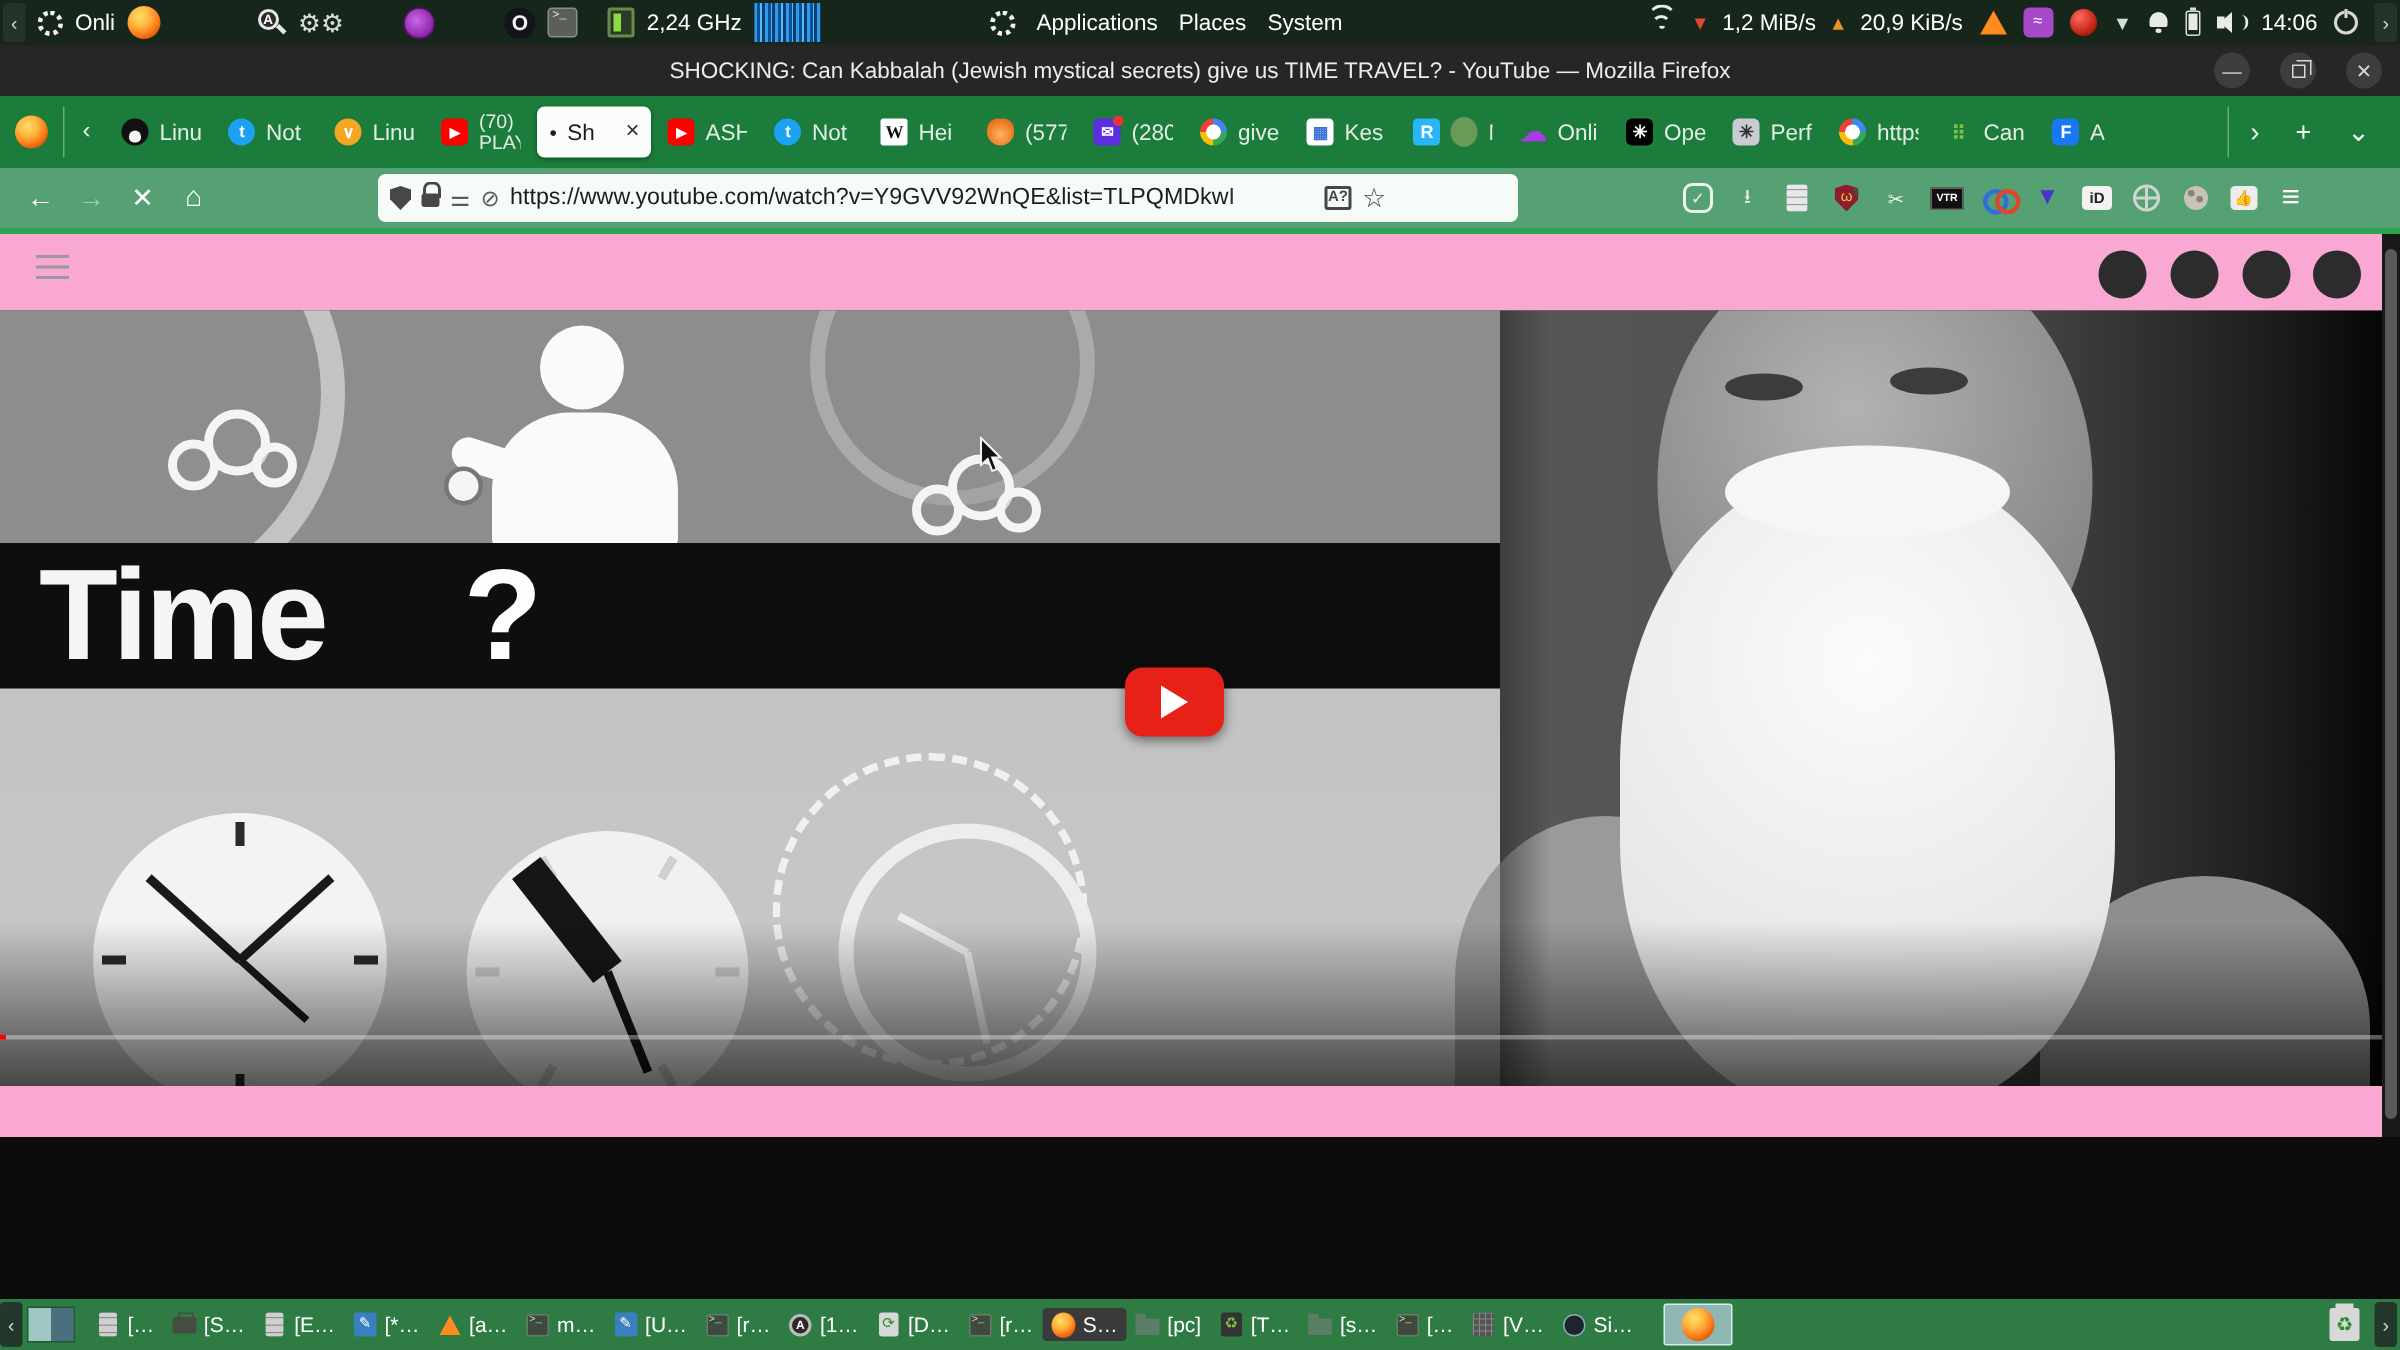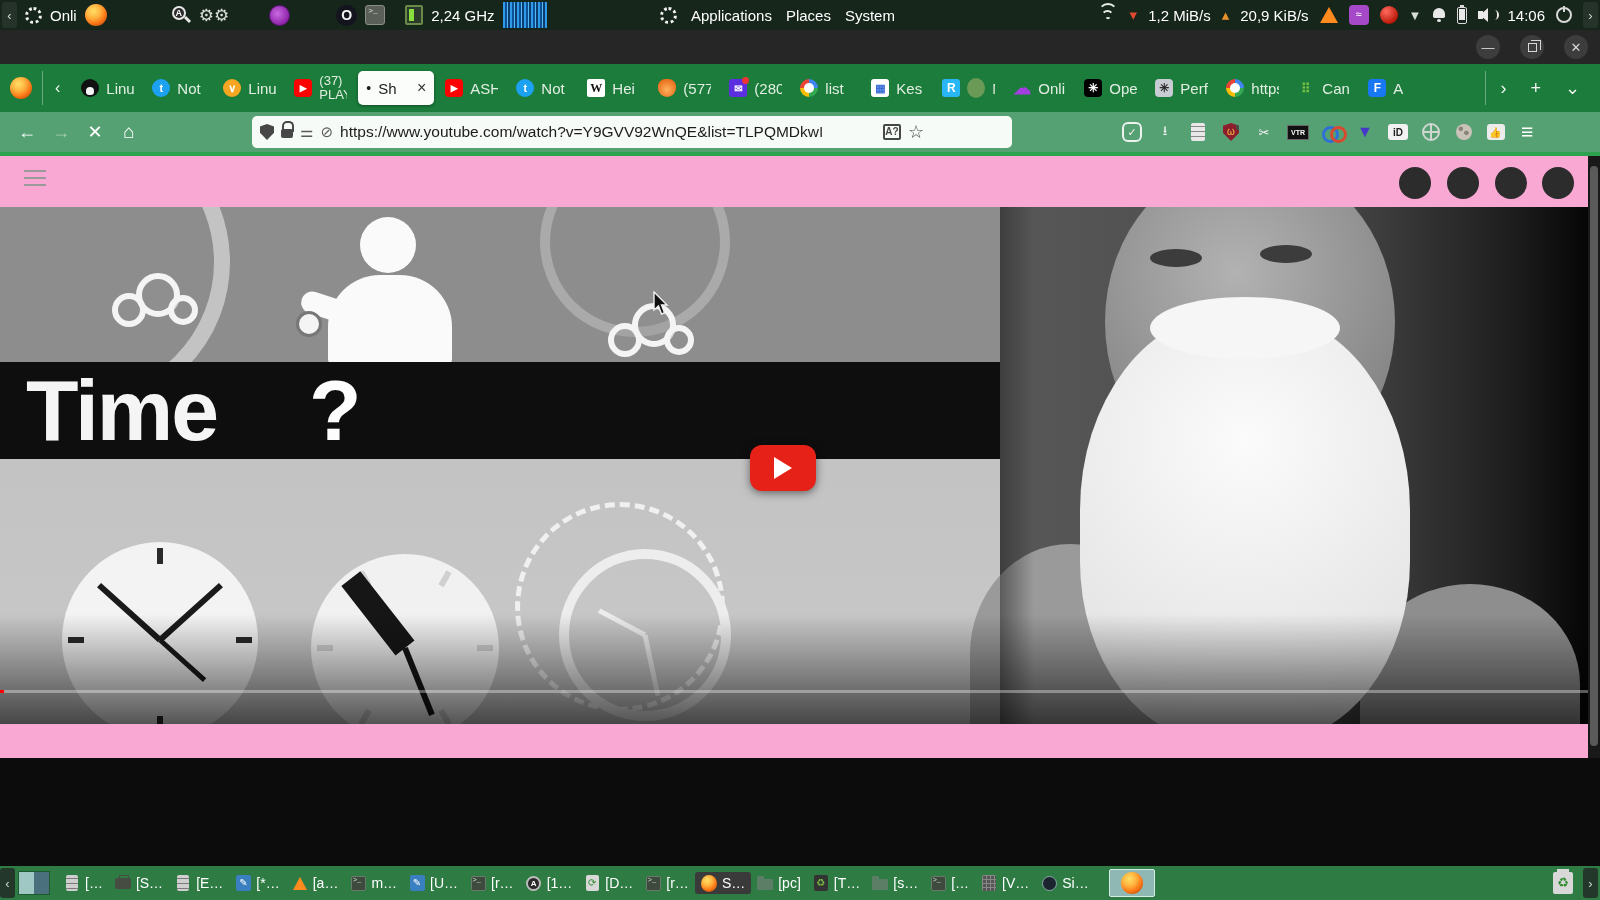--- a/index.html
+++ b/index.html
@@ -323,20 +323,21 @@
       <span class="spk-icon">
           <span class="spk-wave"></span>
         </span>
       <span>14:06</span>
       <span class="pwr-icon"></span>
       <span class="edge-btn">›</span>
     </div>
   </div>
 
   <div class="titlebar">
+    <span>SHOCKING: Can Kabbalah (Jewish mystical secrets) give us TIME TRAVEL? - YouTube — Mozilla Firefox</span>
     <div class="winbtns">
       <div class="winbtn">—</div>
       <div class="winbtn">
           <span class="sq"></span>
         </div>
       <div class="winbtn">✕</div>
     </div>
   </div>
 
   <div class="tabbar">
@@ -351,21 +352,21 @@
       <div class="tab">
           <span class="favicon fv-twitter">t</span>
           <span class="tlabel">Not</span>
         </div>
       <div class="tab">
           <span class="favicon fv-orange">∨</span>
           <span class="tlabel">Linu</span>
         </div>
       <div class="tab">
           <span class="favicon fv-youtube">▶</span>
-          <span class="tlabel two-line"><span>(37)</span><br><span>PLAY</span></span>
+          <span class="tlabel two-line"><span>(70)</span><br><span>PLAY</span></span>
         </div>
       <div class="tab active">
           <span class="tab-dot">•</span>
           <span class="tlabel">Sh</span>
           <span class="close">×</span>
         </div>
       <div class="tab">
           <span class="favicon fv-youtube">▶</span>
           <span class="tlabel">ASH</span>
         </div>
@@ -380,21 +381,21 @@
       <div class="tab">
           <span class="favicon fv-fox"></span>
           <span class="tlabel">(577</span>
         </div>
       <div class="tab">
           <span class="favicon fv-mail">✉</span>
           <span class="tlabel">(280</span>
         </div>
       <div class="tab">
           <span class="favicon fv-google"></span>
-          <span class="tlabel">list</span>
+          <span class="tlabel">give</span>
         </div>
       <div class="tab">
           <span class="favicon fv-grid">▦</span>
           <span class="tlabel">Kes</span>
         </div>
       <div class="tab">
           <span class="favicon fv-r">R</span>
           <span class="favicon fv-greendot"></span>
           <span class="tlabel">M</span>
         </div>

